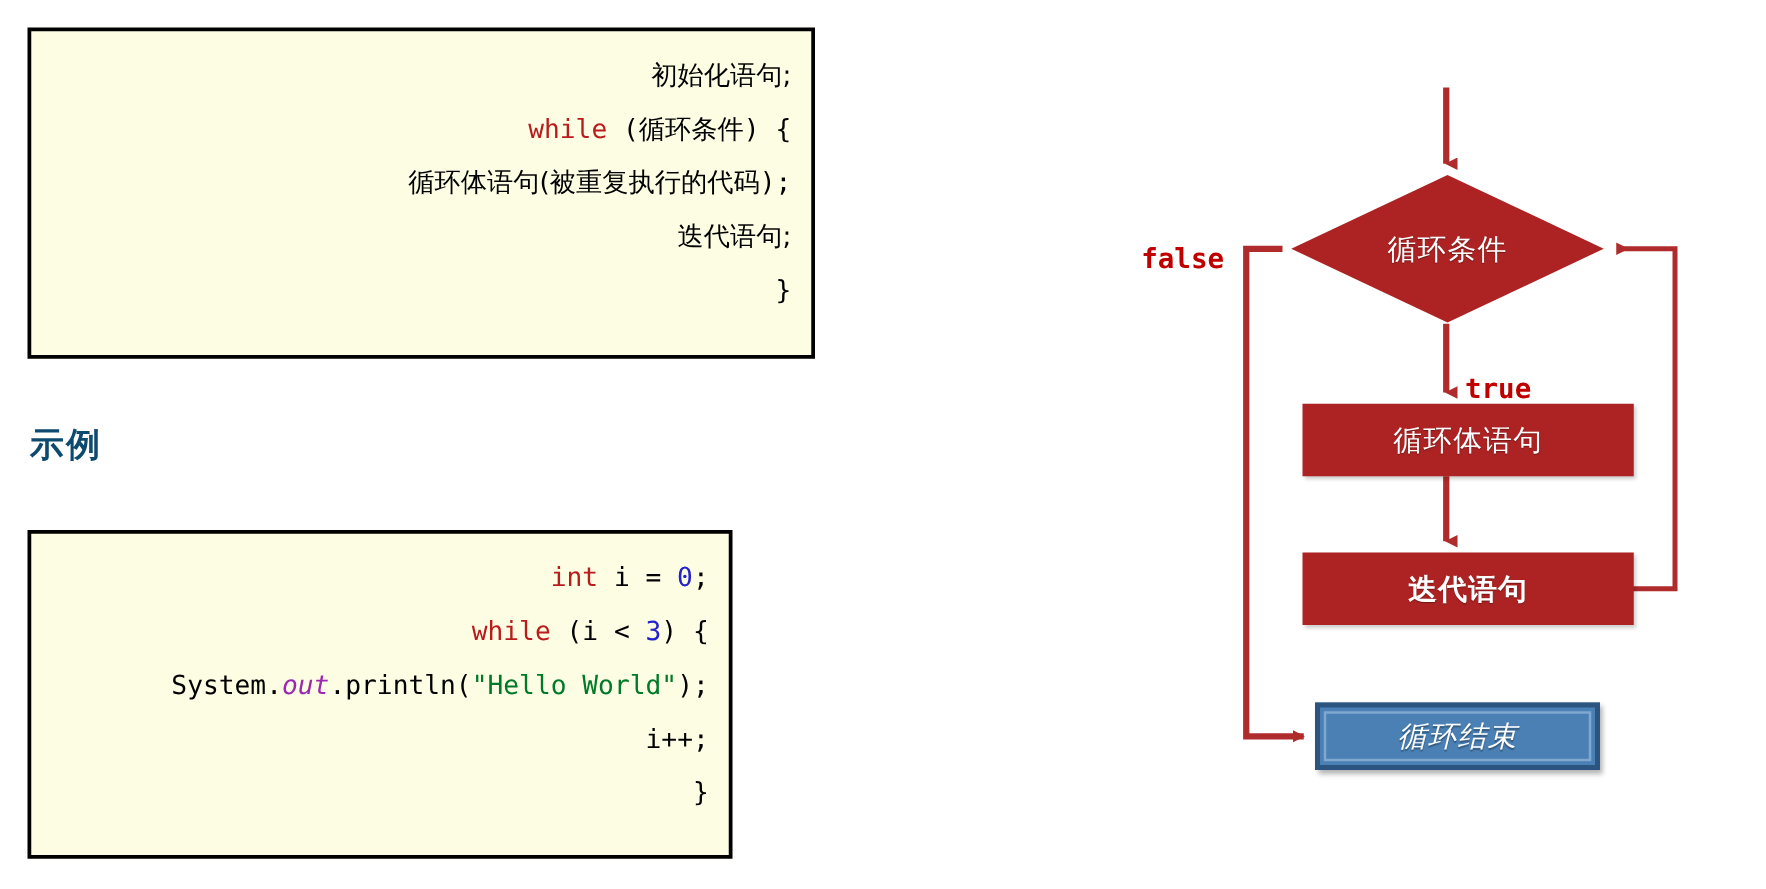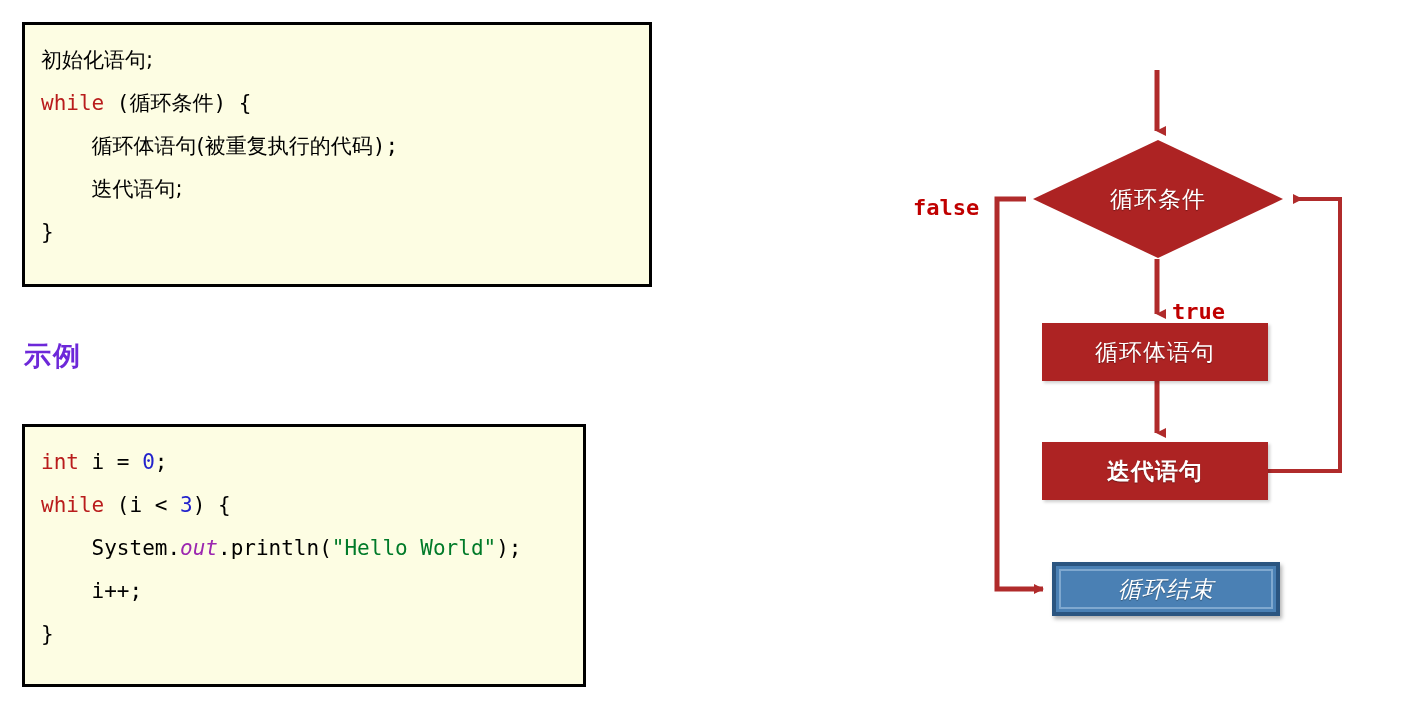--- a/index.html
+++ b/index.html
@@ -21,20 +21,21 @@
     position: absolute;
     background: #fdfde3;
     border: 3px solid #000000;
     box-sizing: border-box;
     font-family: "DejaVu Sans Mono", monospace;
     font-size: 21px;
     line-height: 43px;
     color: #000000;
     padding: 14px 16px;
     white-space: pre;
+    text-align: right;
   }
   #code-syntax-box { left: 22px;  top: 22px;  width: 630px; height: 265px; }
   #code-example-box { left: 22px; top: 424px; width: 564px; height: 263px; }
 
   .code-line { height: 43px; }
   .indent { display: inline-block; width: 4ch; }
 
   .tok-kw      { color: #b91c1c; }
   .tok-num     { color: #2222cc; }
   .tok-str     { color: #007a29; }
@@ -43,21 +44,21 @@
   .tok-plain   { color: #000000; }
   .cjk         { font-family: "DejaVu Sans", "Liberation Sans", sans-serif; font-size: 21px; }
 
   #example-heading {
     position: absolute;
     left: 24px;
     top: 338px;
     font-family: "DejaVu Sans", "Liberation Sans", sans-serif;
     font-size: 27px;
     font-weight: bold;
-    color: #6d28d9;
+    color: #0c4a6e;
     letter-spacing: 2px;
   }
 
   
   #flowchart {
     position: absolute;
     left: 880px;
     top: 0px;
     width: 533px;
     height: 711px;
@@ -97,21 +98,21 @@
     border: none;
   }
   #node-condition .diamond-label {
     position: relative;
     z-index: 2;
   }
 
   
   .node-process {
     background: #ad2323;
-    width: 226px;
+    width: 265px;
     height: 58px;
     left: 162px;
     box-shadow: 2px 2px 3px rgba(0,0,0,.2);
   }
   #node-body { top: 323px; }
   #node-iterate { top: 442px; font-weight: bold; }
 
   
   #node-end {
     left: 172px; top: 562px; width: 228px; height: 54px;

